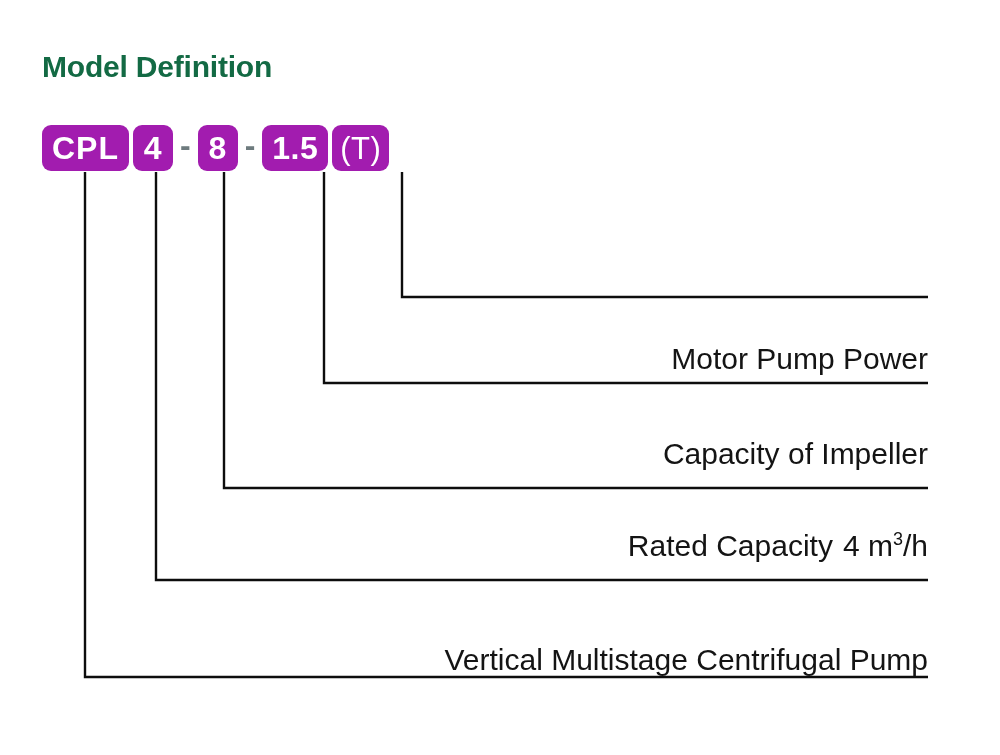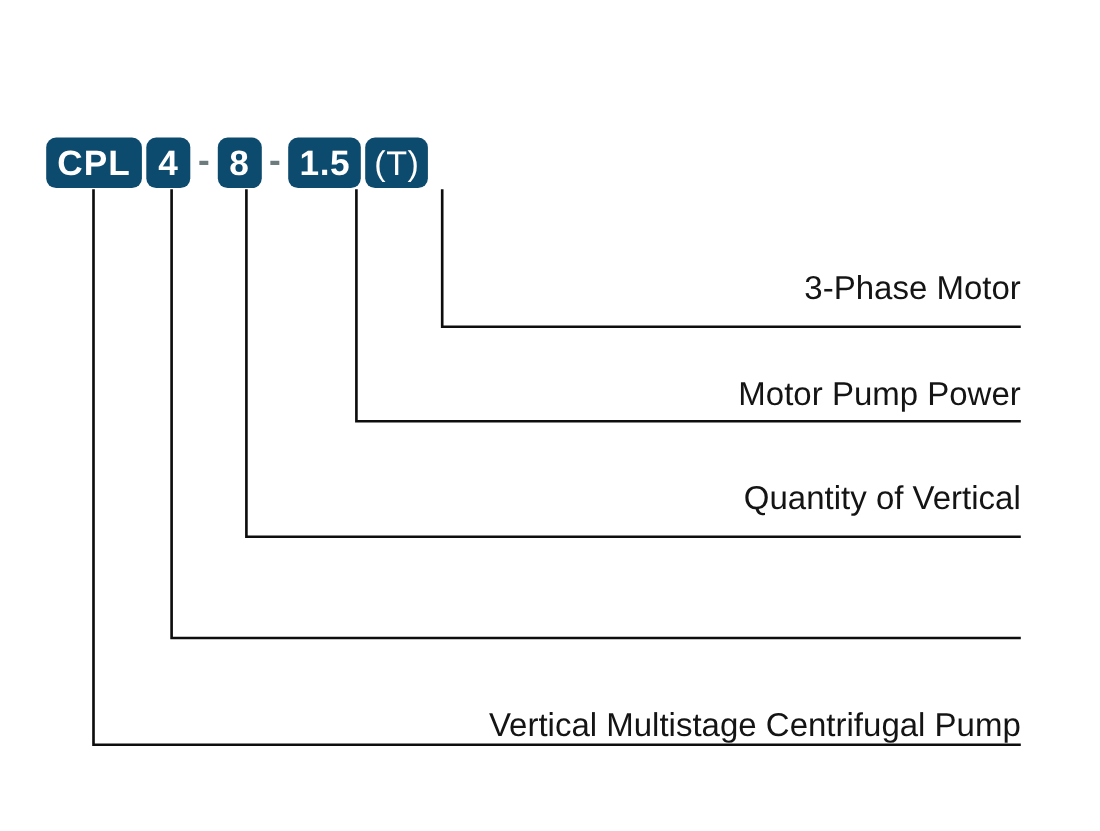--- a/index.html
+++ b/index.html
@@ -38,21 +38,21 @@
   
   .code-row {
     position: absolute;
     left: 42px;
     top: 125px;
     height: 46px;
     display: flex;
     align-items: center;
   }
   .code-chip {
-    background: #0c4a6e;
+    background: #a21caf;
     color: #ffffff;
     border-radius: 9px;
     height: 46px;
     display: flex;
     align-items: center;
     justify-content: center;
     font-size: 32px;
     font-weight: bold;
     line-height: 1;
     padding: 0 9px;
@@ -104,20 +104,21 @@
     vertical-align: super;
     line-height: 0;
   }
   .callout .unit-gap { display: inline-block; width: 10px; }
 </style>
 </head>
 <body>
 
 <div id="page-root">
 
+  <div class="page-title">Model Definition</div>
 
   <div class="code-row">
     <div class="code-chip chip-cpl">CPL</div>
     <div class="gap-sm"></div>
     <div class="code-chip chip-num">4</div>
     <div class="code-sep">-</div>
     <div class="code-chip chip-num">8</div>
     <div class="code-sep">-</div>
     <div class="code-chip chip-pow">1.5</div>
     <div class="gap-sm"></div>
@@ -125,30 +126,30 @@
   </div>
 
   <svg id="leader-svg" viewBox="0 0 1000 755">
     <path d="M402,172 L402,297 L928,297"></path>
     <path d="M324,172 L324,383 L928,383"></path>
     <path d="M224,172 L224,488 L928,488"></path>
     <path d="M156,172 L156,580 L928,580"></path>
     <path d="M85,172 L85,677 L928,677"></path>
   </svg>
 
-  <div class="callout" style="top:243px;">
-    <span>3-Phase Motor</span>
-  </div>
 
   <div class="callout" style="top:339px;">
     <span>Motor Pump Power</span>
   </div>
 
   <div class="callout" style="top:434px;">
-    <span>Quantity of Vertical</span>
+    <span>Capacity of Impeller</span>
   </div>
 
+  <div class="callout" style="top:526px;">
+    <span>Rated Capacity</span><span class="unit-gap"></span><span>4</span>&nbsp;<span>m</span><sup>3</sup><span>/h</span>
+  </div>
 
   <div class="callout" style="top:594px;margin-top:46px;">
     <div>Vertical Multistage Centrifugal Pump</div>
   </div>
 
 </div>
 
 </body></html>

